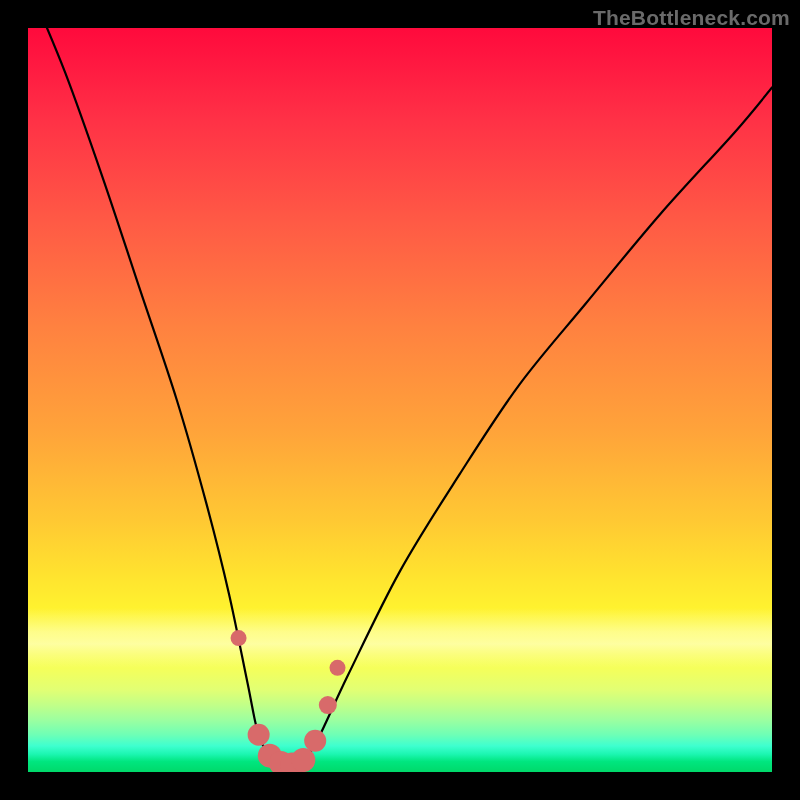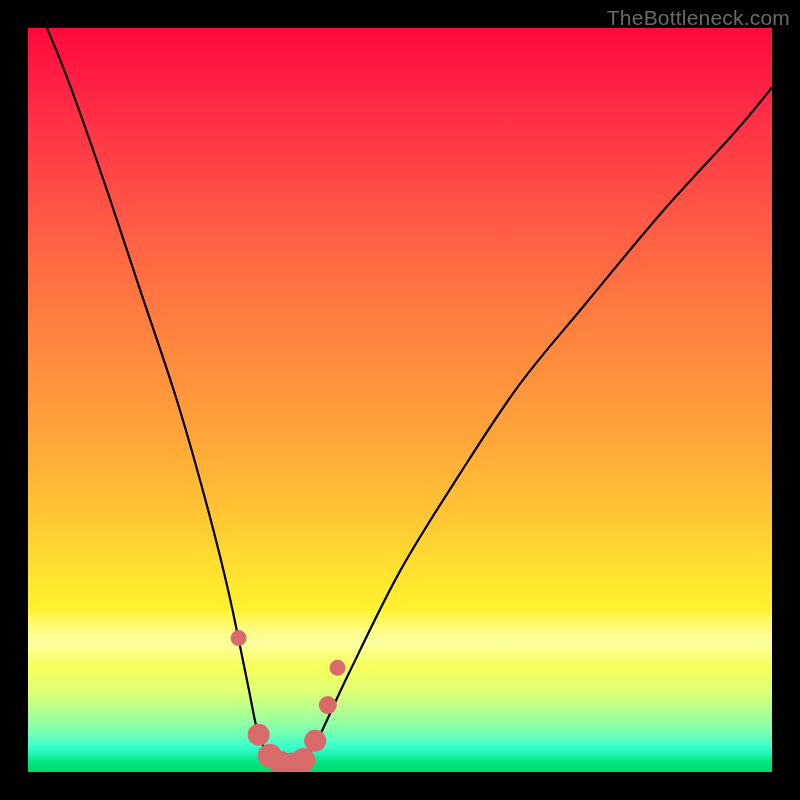--- a/index.html
+++ b/index.html
@@ -60,21 +60,21 @@
   .curve {
     position: absolute;
     inset: 0;
   }
   .watermark {
     position: absolute;
     top: 6px;
     right: 10px;
     color: #6a6a6a;
     font-size: 21px;
-    font-weight: 400;
+    font-weight: 700;
     letter-spacing: 0.2px;
     user-select: none;
   }
 </style>
 </head>
 <body>
 
 <div class="watermark">TheBottleneck.com</div>
 
 <div class="frame">

